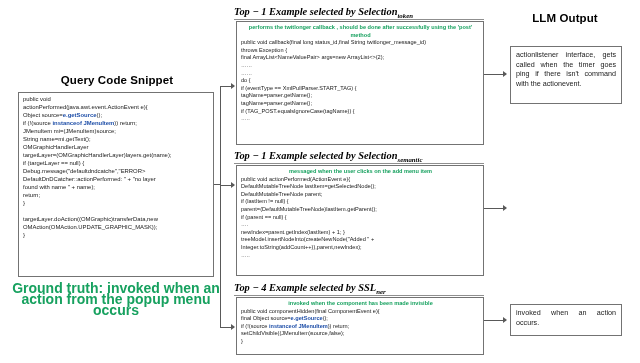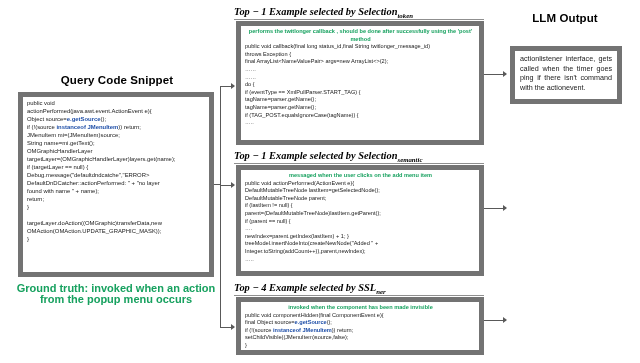--- a/index.html
+++ b/index.html
@@ -29,21 +29,21 @@
     font-size: 11.5px;
     text-align: center;
     letter-spacing: .1px;
   }
   #query-title { left: 22px;  top: 74px;  width: 190px; }
   #llm-title   { left: 500px; top: 12px;  width: 130px; }
 
   
   .box {
     position: absolute;
-    border: 5px solid #737373;
+    border: 1px solid #737373;
     background: #ffffff;
     box-sizing: border-box;
     overflow: hidden;
   }
   .codebox {
     padding: 2px 3px 2px 4px;
     font-size: 5.6px;
     line-height: 7.6px;
     font-family: "Liberation Sans", sans-serif;
     color: #1a1a1a;
@@ -58,21 +58,21 @@
   #query-box { left: 18px; top: 92px; width: 196px; height: 185px; }
   #query-box .codebox { font-size: 5.9px; line-height: 8.0px; }
 
   
   #ground-truth {
     position: absolute;
     left: 10px; top: 283px; width: 212px;
     text-align: center;
     color: #17a15f;
     font-weight: bold;
-    font-size: 11px;
+    font-size: 14px;
     line-height: 11px;
   }
 
   
   .ex-title {
     position: absolute;
     font-family: "Liberation Serif", serif;
     font-style: italic;
     font-weight: bold;
     font-size: 10.4px;
@@ -229,14 +229,15 @@
 
   <div class="line hline" style="left:484px; top:208px; width:22px;"></div>
   <div class="arrow-r" style="left:503px; top:205px;"></div>
 
   <div class="line hline" style="left:484px; top:320px; width:22px;"></div>
   <div class="arrow-r" style="left:503px; top:317px;"></div>
 
   <div class="box outbox" id="out1">actionlistener interface, gets called when the timer goes ping if there isn't command with the actionevent.</div>
 
 
+  <div class="box outbox" id="out3">invoked when an action occurs.</div>
 
 </div>
 
 </body></html>

